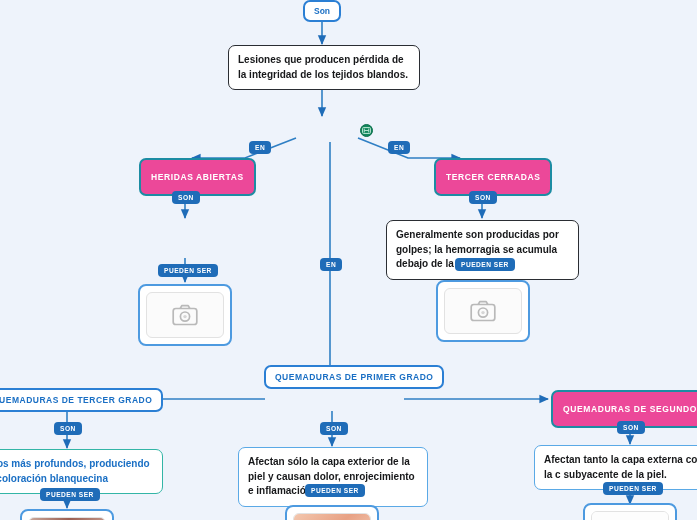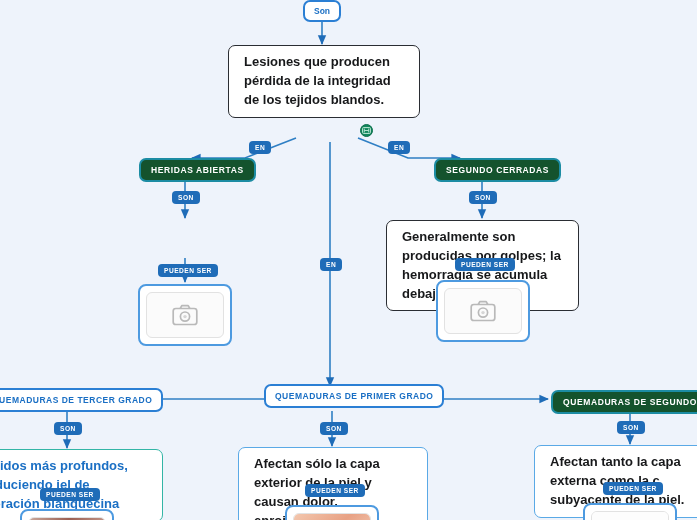--- a/index.html
+++ b/index.html
@@ -40,42 +40,42 @@
     font-size: 8.5px;
     font-weight: bold;
     letter-spacing: 0.5px;
     padding: 5px 9px;
     white-space: nowrap;
     justify-content: center;
   }
 
   
   .topic-teal {
-    background: #14532d;
+    background: #ec4899;
     border: 2px solid #1c8ca3;
     border-radius: 7px;
     color: #ffffff;
     font-size: 8.5px;
     font-weight: bold;
     letter-spacing: 0.6px;
-    padding: 5px 10px;
+    padding: 12px 10px;
     white-space: nowrap;
     justify-content: flex-start;
   }
 
   
   .note {
     background: #ffffff;
     border: 1px solid #33b5a6;
     border-radius: 7px;
     color: #17181a;
-    font-size: 13px;
+    font-size: 10px;
     font-weight: bold;
     line-height: 1.45;
-    padding: 7px 15px;
+    padding: 7px 9px;
     text-align: left;
     justify-content: flex-start;
   }
   .note.dark-border { border-color: #2a2d33; }
   .note.blue-border { border-color: #5aa9e6; }
   .note.blue-text { color: #1a6fc4; }
 
   
   .pill-outline {
     background: #ffffff;
@@ -239,21 +239,21 @@
       <svg class="cam" width="26" height="22" viewBox="0 0 26 22">
         <rect x="1.2" y="4.5" width="23.6" height="16" rx="2.6" fill="none" stroke="#b9b9b9" stroke-width="1.7"></rect>
         <path d="M8.2,4.5 L9.8,1.6 L16.2,1.6 L17.8,4.5" fill="none" stroke="#b9b9b9" stroke-width="1.7" stroke-linejoin="round"></path>
         <circle cx="13" cy="12.6" r="4.6" fill="none" stroke="#b9b9b9" stroke-width="1.7"></circle>
         <circle cx="13" cy="12.6" r="1.7" fill="#d6d6d6"></circle>
       </svg>
     </div>
   </div>
 
   <div class="node topic-teal" style="left:434px; top:158px;">
-    <span>SEGUNDO CERRADAS</span>
+    <span>TERCER CERRADAS</span>
   </div>
   <div class="rel" style="left:469px; top:191px;">
     <span>SON</span>
   </div>
   <div class="node note dark-border" style="left:386px; top:220px; width:193px;">
     <span>Generalmente son producidas por golpes; la hemorragia se acumula debajo de la piel</span>
   </div>
   <div class="rel" style="left:455px; top:258px;">
     <span>PUEDEN SER</span>
   </div>
@@ -279,21 +279,21 @@
   </div>
   <div class="rel" style="left:40px; top:488px;">
     <span>PUEDEN SER</span>
   </div>
   <div class="imgbox" style="left:20px; top:509px; width:94px; height:62px;">
     <div class="inner">
       <div class="photo-burn"></div>
     </div>
   </div>
 
-  <div class="node topic" style="left:264px; top:384px;justify-content:center;">
+  <div class="node topic" style="left:264px; top:365px;justify-content:center;">
     <span>QUEMADURAS DE PRIMER GRADO</span>
   </div>
   <div class="rel" style="left:320px; top:422px;">
     <span>SON</span>
   </div>
   <div class="node note blue-border" style="left:238px; top:447px; width:190px;">
     <span>Afectan sólo la capa exterior de la piel y causan dolor, enrojecimiento e inflamación.</span>
   </div>
   <div class="rel" style="left:305px; top:484px;">
     <span>PUEDEN SER</span>

